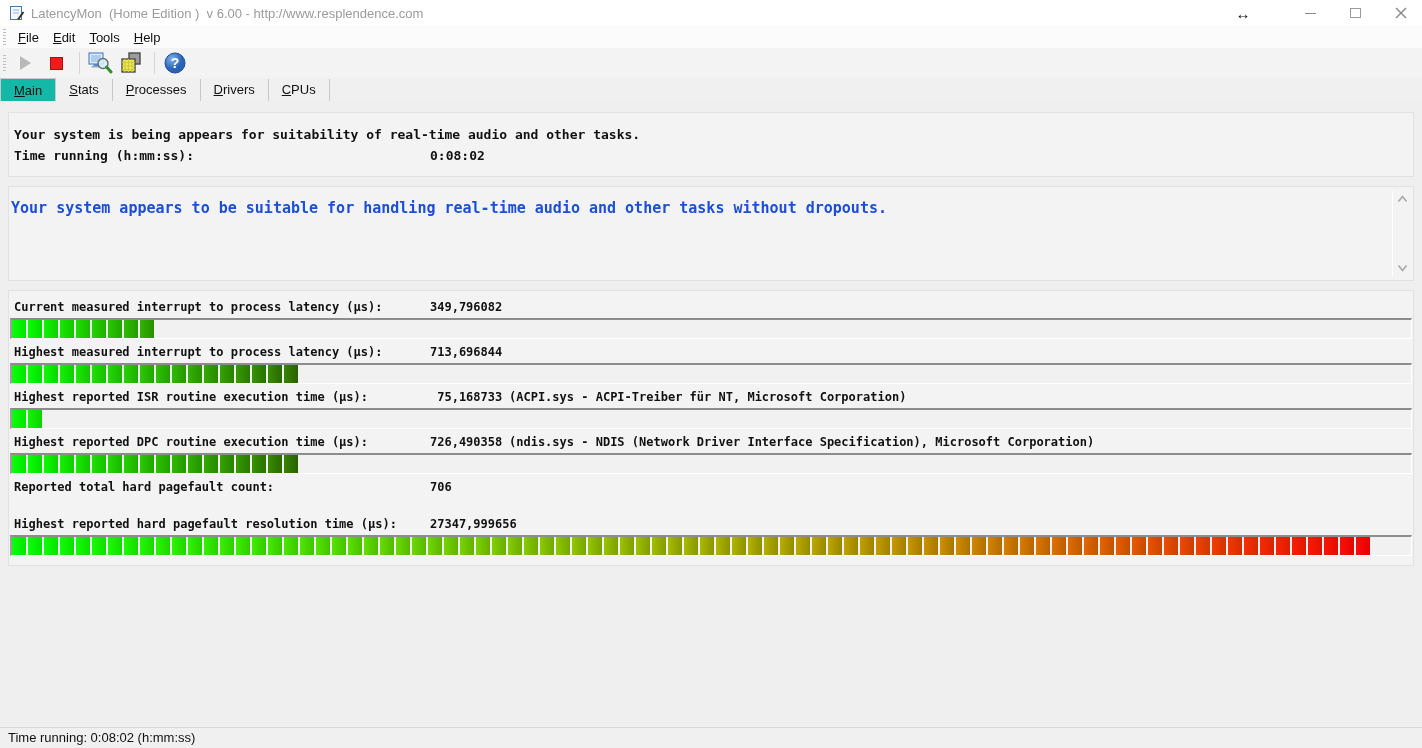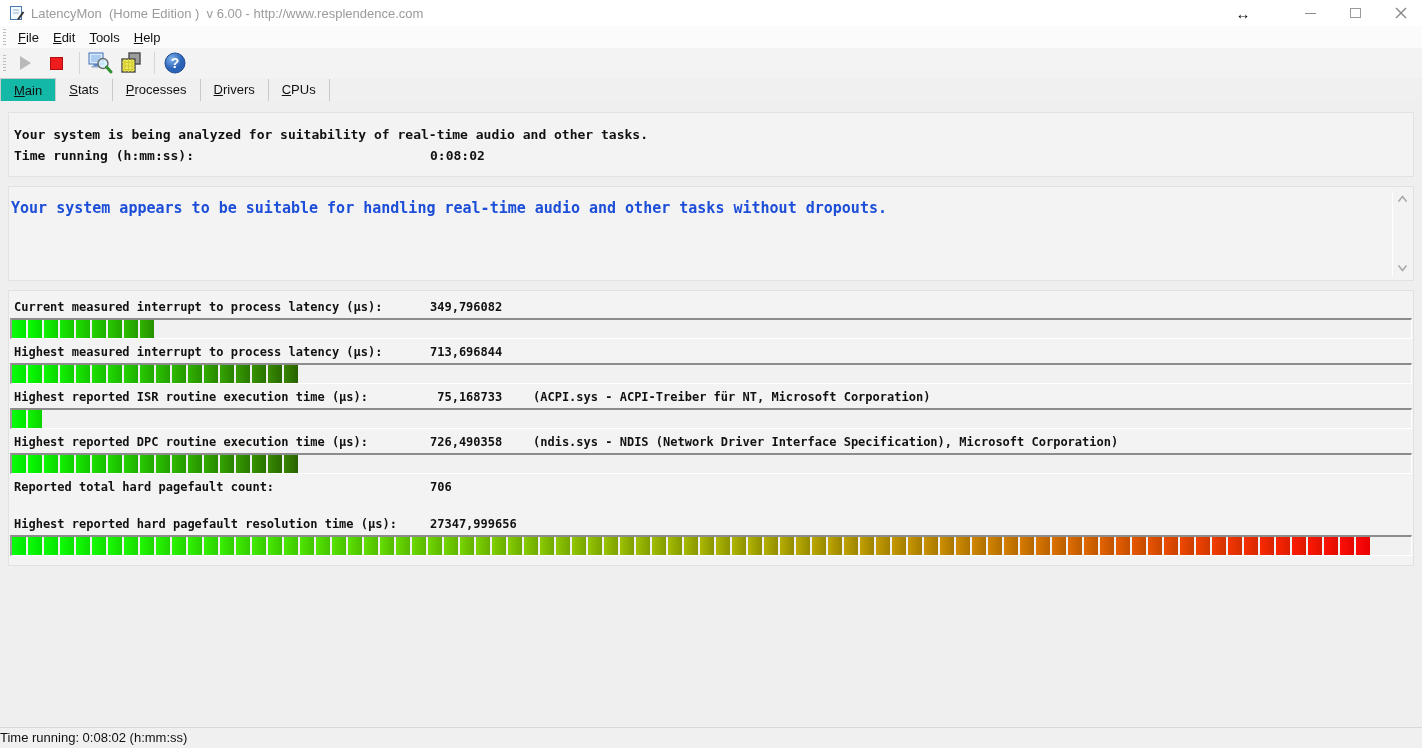--- a/index.html
+++ b/index.html
@@ -57,31 +57,31 @@
   
   .vscroll { position:absolute; top:4px; right:3px; bottom:4px; width:18px; border-left:1px solid #ffffff; }
   .vs-arrow { position:absolute; left:4px; width:11px; height:8px; }
   .vs-up { top:4px; } .vs-down { bottom:4px; }
 
   
   .text-line { position:relative; height:14px; margin:0 0 4px 5px; font-size:12px; }
   .text-line.no-bar { margin-bottom:23px; }
   .m-label { position:absolute; left:0; top:0; white-space:pre; }
   .m-value { position:absolute; left:416px; top:0; white-space:pre; }
-  .m-extra { position:absolute; left:519px; top:0; white-space:pre; }
+  .m-extra { position:absolute; left:495px; top:0; white-space:pre; }
   .bar-track { height:21px; margin:0 1px 6px 1px; background:#f1f1f1;
                border-top:2px solid #8c8c8c; border-left:2px solid #9c9c9c;
                border-right:1px solid #ffffff; border-bottom:1px solid #ffffff;
                display:flex; overflow:hidden; }
   .seg { width:14px; height:100%; margin-right:2px; flex:none; }
 
   
   .statusbar { position:absolute; left:0; right:0; bottom:0; height:21px;
                background:#f0f0f0; border-top:1px solid #d8d8d8;
-               font-size:13px; color:#111; line-height:19px; }
+               font-size:13px; color:#111; line-height:19px; padding-left:8px; }
 </style>
 </head>
 <body>
 
 <div class="window">
 
   <div class="titlebar">
     <svg class="app-icon" viewBox="0 0 16 16">
       <rect x="1.5" y="1.5" width="11" height="13" fill="#f4f9ff" stroke="#4a78b0" stroke-width="1"></rect>
       <line x1="4" y1="5" x2="10" y2="5" stroke="#9ab4d0" stroke-width="1"></line>
@@ -156,21 +156,21 @@
       <span class="tab active"><u>M</u>ain</span>
       <span class="tab"><u>S</u>tats</span>
       <span class="tab"><u>P</u>rocesses</span>
       <span class="tab"><u>D</u>rivers</span>
       <span class="tab"><u>C</u>PUs</span>
     </div>
 
   <div class="content">
 
     <div class="panel panel-info">
-      <div class="mono info-line1">Your system is being analyzed for suitability of real-time audio and other tasks.</div>
+      <div class="mono info-line1">Your system is being appears for suitability of real-time audio and other tasks.</div>
       <div class="mono info-line2">Time running (h:mm:ss):</div>
       <div class="mono info-time-value">0:08:02</div>
     </div>
 
     <div class="panel panel-status">
       <div class="mono alert-msg" id="alert-msg" style="color: #1d4ed8;">Your system appears to be suitable for handling real-time audio and other tasks without dropouts.</div>
       <div class="vscroll">
         <svg class="vs-arrow vs-up" viewBox="0 0 11 8">
           <polyline points="1.5,6.5 5.5,1.5 9.5,6.5" fill="none" stroke="#a8a8a8" stroke-width="1.6"></polyline>
         </svg>

